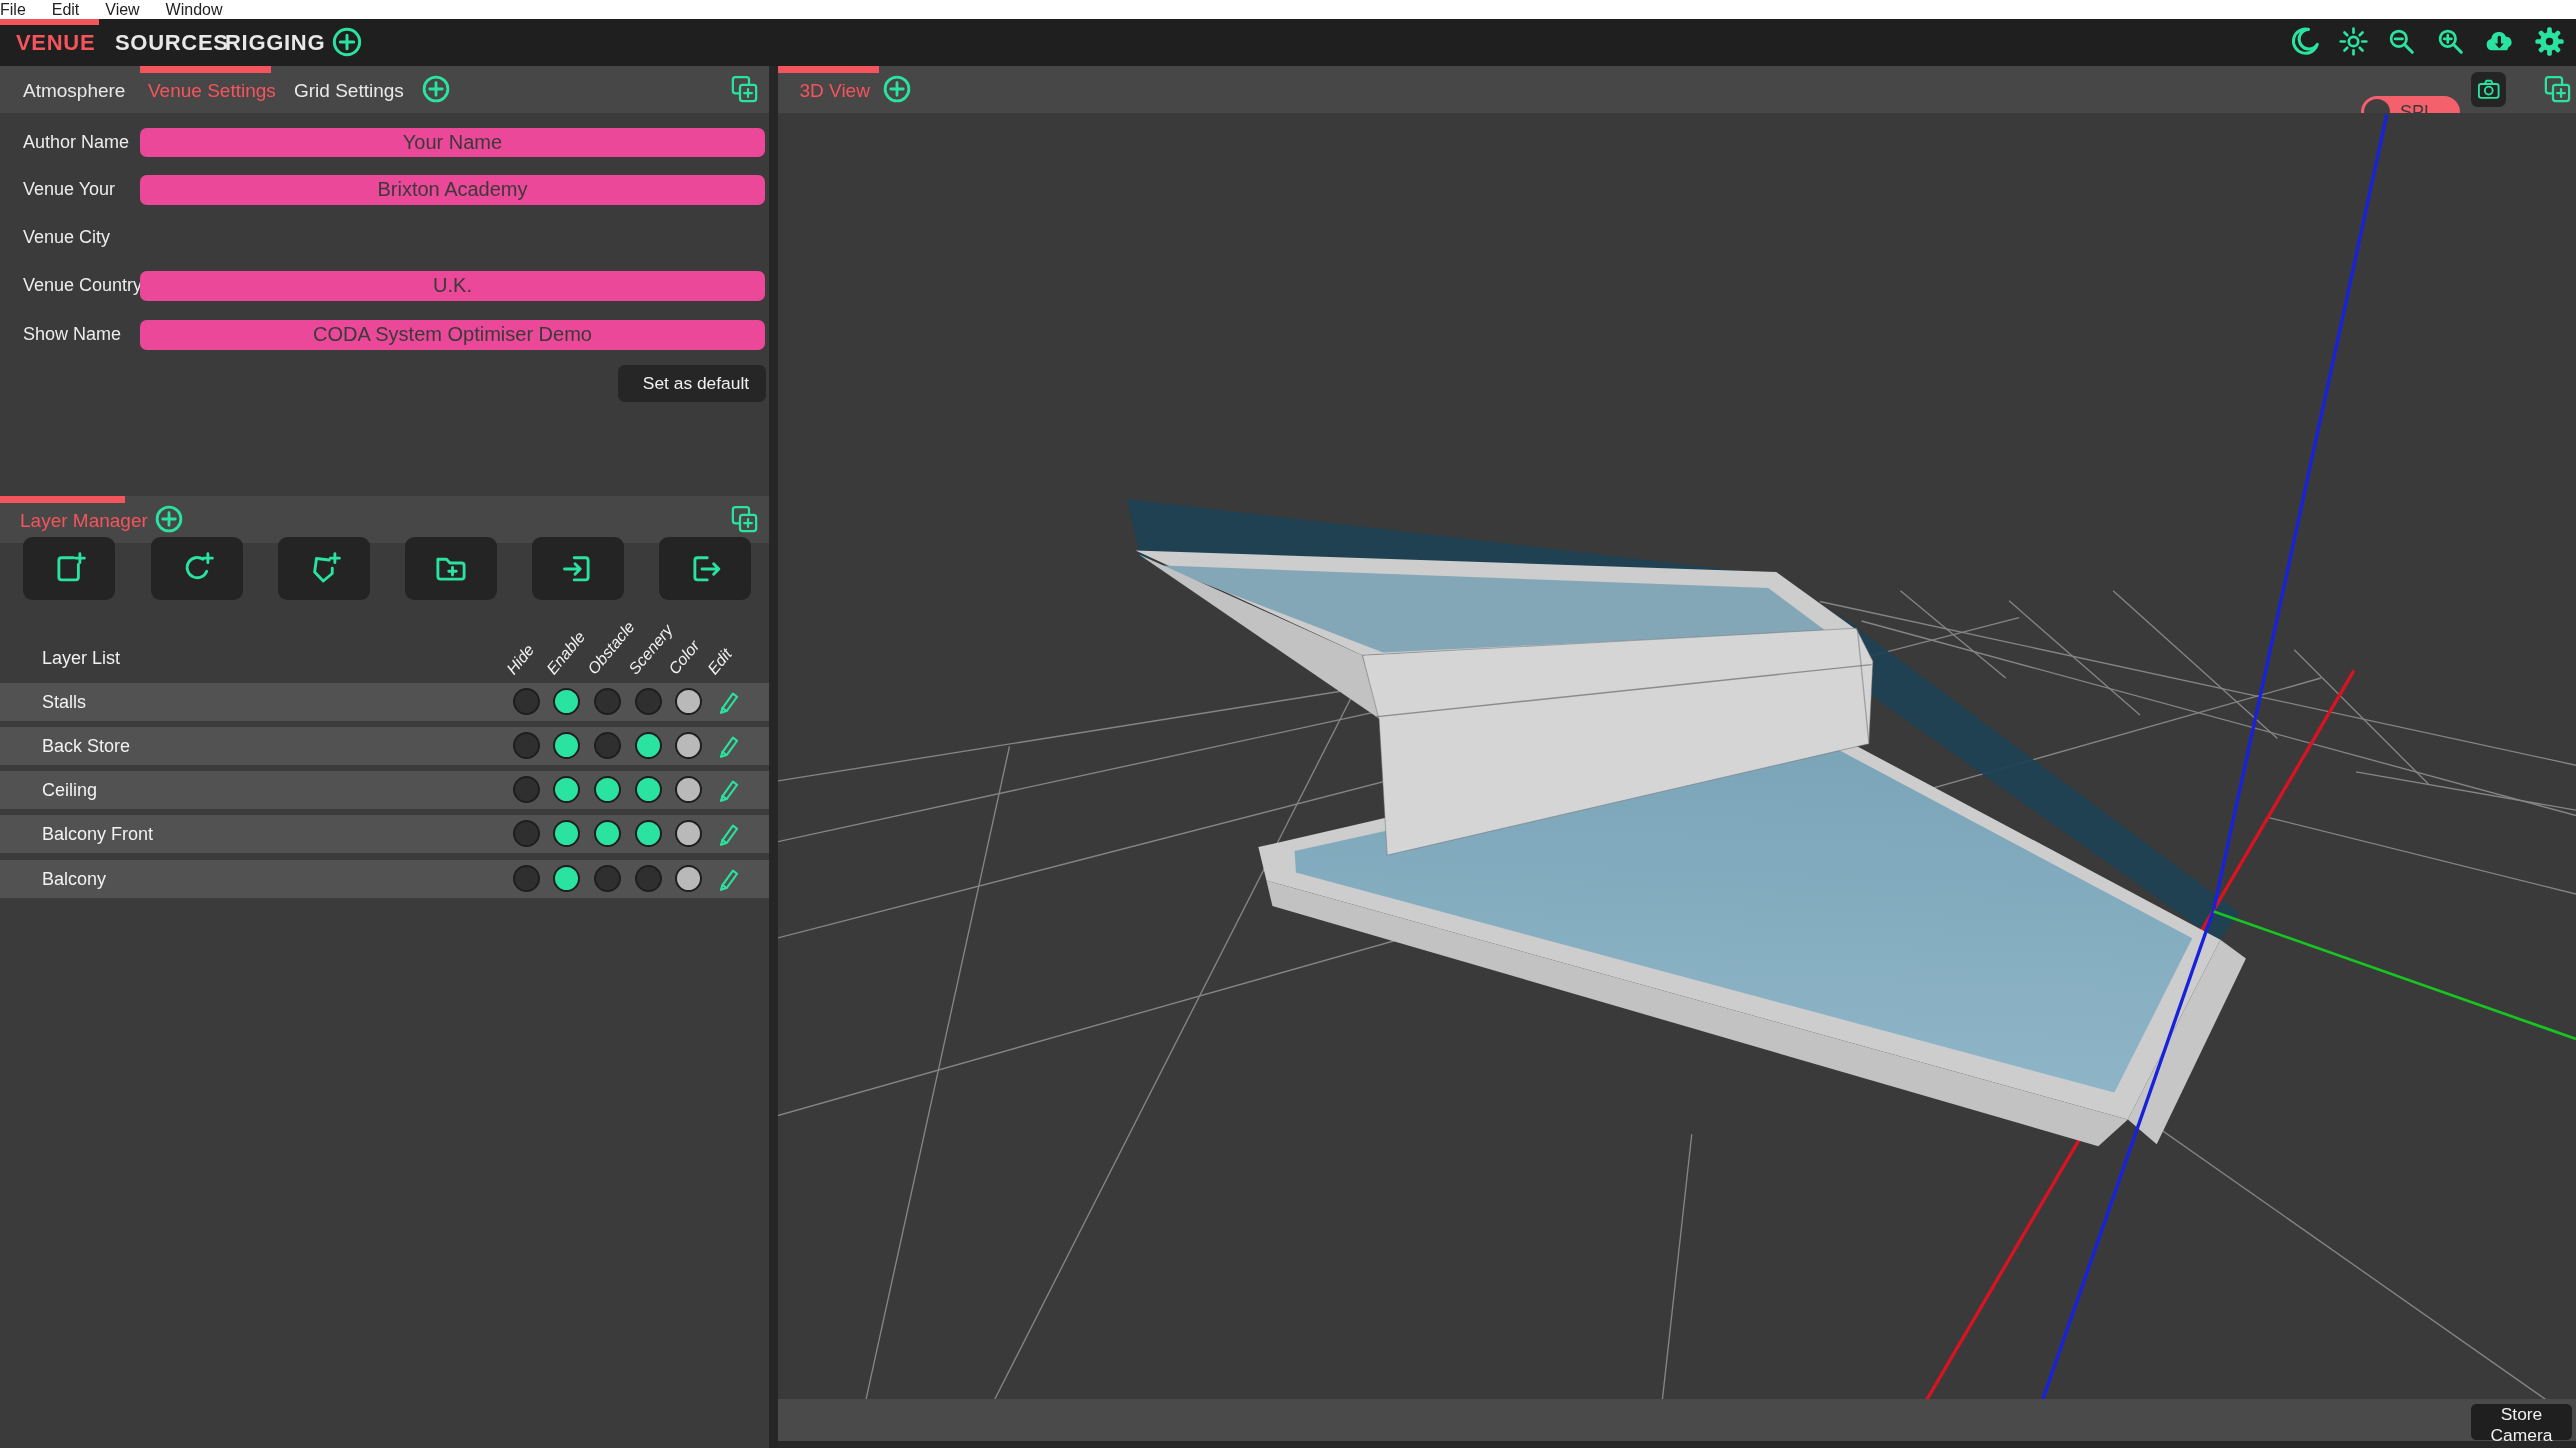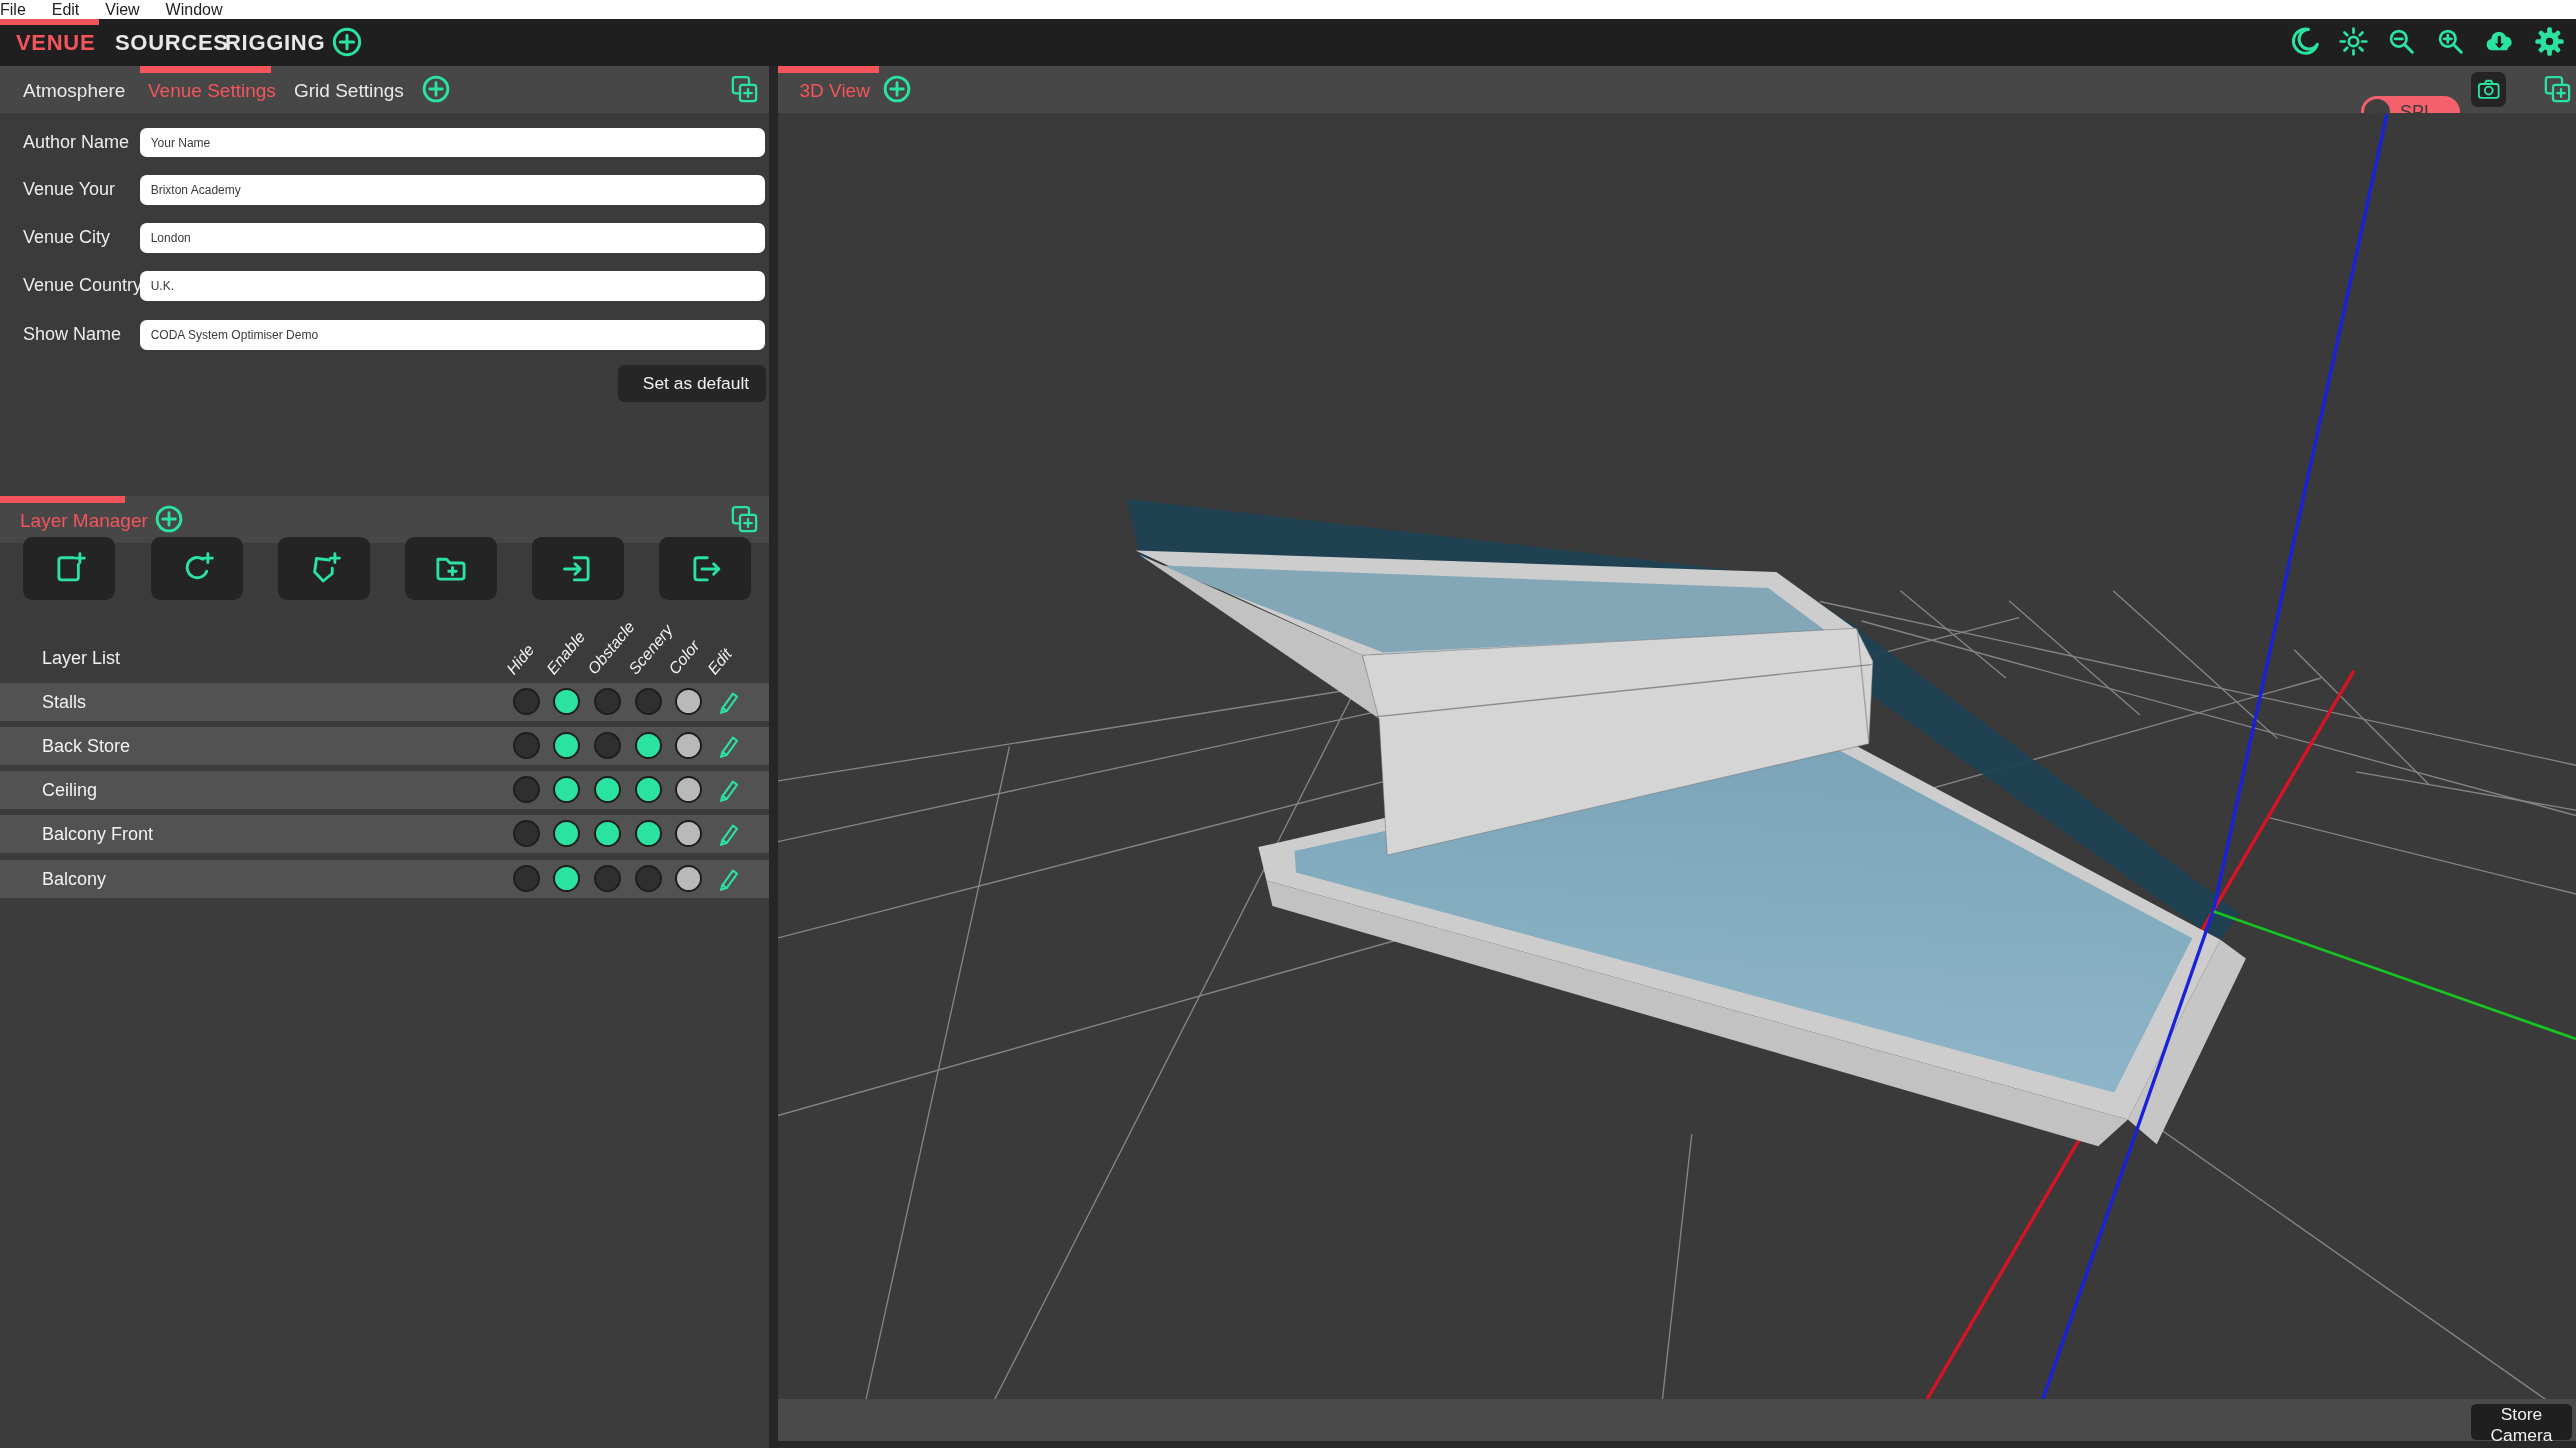--- a/index.html
+++ b/index.html
@@ -22,22 +22,22 @@
 
   
   .tabrow { background:#474747; height:47px; }
   .tabrow .tab { position:absolute; top:0; height:47px; line-height:50px; font-size:19px; color:#e9e9e9; }
   .tab.active { color:#f4555c; }
   .red-indicator { position:absolute; top:0; height:6.7px; background:#f4555c; }
 
   
   #left-panel { left:0; top:113px; width:769px; height:1336px; background:#3b3b3b; }
   .form-label { position:absolute; left:23px; height:29.5px; line-height:29.5px; font-size:18px; color:#ededed; }
-  .form-input { position:absolute; left:140px; width:625px; height:29.5px; background:#ffffff; border:none;
-    border-radius:6.7px; font-family:"Liberation Sans",sans-serif; font-size:12px; color:#3a3a3a; padding:0 10.7px; }
+  .form-input { position:absolute; left:140px; width:625px; height:29.5px; background:#ec4899; border:none;
+    border-radius:6.7px; font-family:"Liberation Sans",sans-serif; font-size:20px; color:#3a3a3a; padding:0 10.7px;text-align:center; }
   .dark-btn { position:absolute; background:#262626; border:none; border-radius:6.7px; color:#f0f0f0;
     font-family:"Liberation Sans",sans-serif; font-size:17.4px; cursor:pointer; }
 
   .toolbtn { position:absolute; top:537px; width:92px; height:63px; background:#242424; border:none;
     border-radius:9.4px; cursor:pointer; display:flex; align-items:center; justify-content:center; }
 
   #layerlist-title { left:42px; top:648px; font-size:18px; color:#f0f0f0; }
   .col-label { position:absolute; top:660px; font-size:16px; font-style:italic; color:#f2f2f2;
     transform:rotate(-50deg); transform-origin:0 100%; white-space:nowrap; }
   .layer-row { position:absolute; left:0; width:769px; height:38px; background:#525252; }
@@ -169,21 +169,20 @@
     </span>
 </div>
 
 <div id="left-panel" class="abs">
 
   <span class="form-label" style="top:14.8px;">Author Name</span>
   <input class="form-input" style="top: 14.8px;" readonly="" value="Your Name">
   <span class="form-label" style="top:62px;">Venue Your</span>
   <input class="form-input" style="top: 62px;" readonly="" value="Brixton Academy">
   <span class="form-label" style="top:110px;">Venue City</span>
-  <input class="form-input" style="top: 110px;" readonly="" value="London">
   <span class="form-label" style="top:158px;">Venue Country</span>
   <input class="form-input" style="top: 158px;" readonly="" value="U.K.">
   <span class="form-label" style="top:207px;">Show Name</span>
   <input class="form-input" style="top: 207px;" readonly="" value="CODA System Optimiser Demo">
 
   <button class="dark-btn" style="left:618px; top:252px; width:148px; height:37px;padding-left:8px;">Set as default</button>
 
   <div class="tabrow abs" style="left:0; top:383px; width:769px;">
     <div class="red-indicator" style="left:0; width:125px;"></div>
     <span class="tab active" style="left:20px;">Layer Manager</span>

